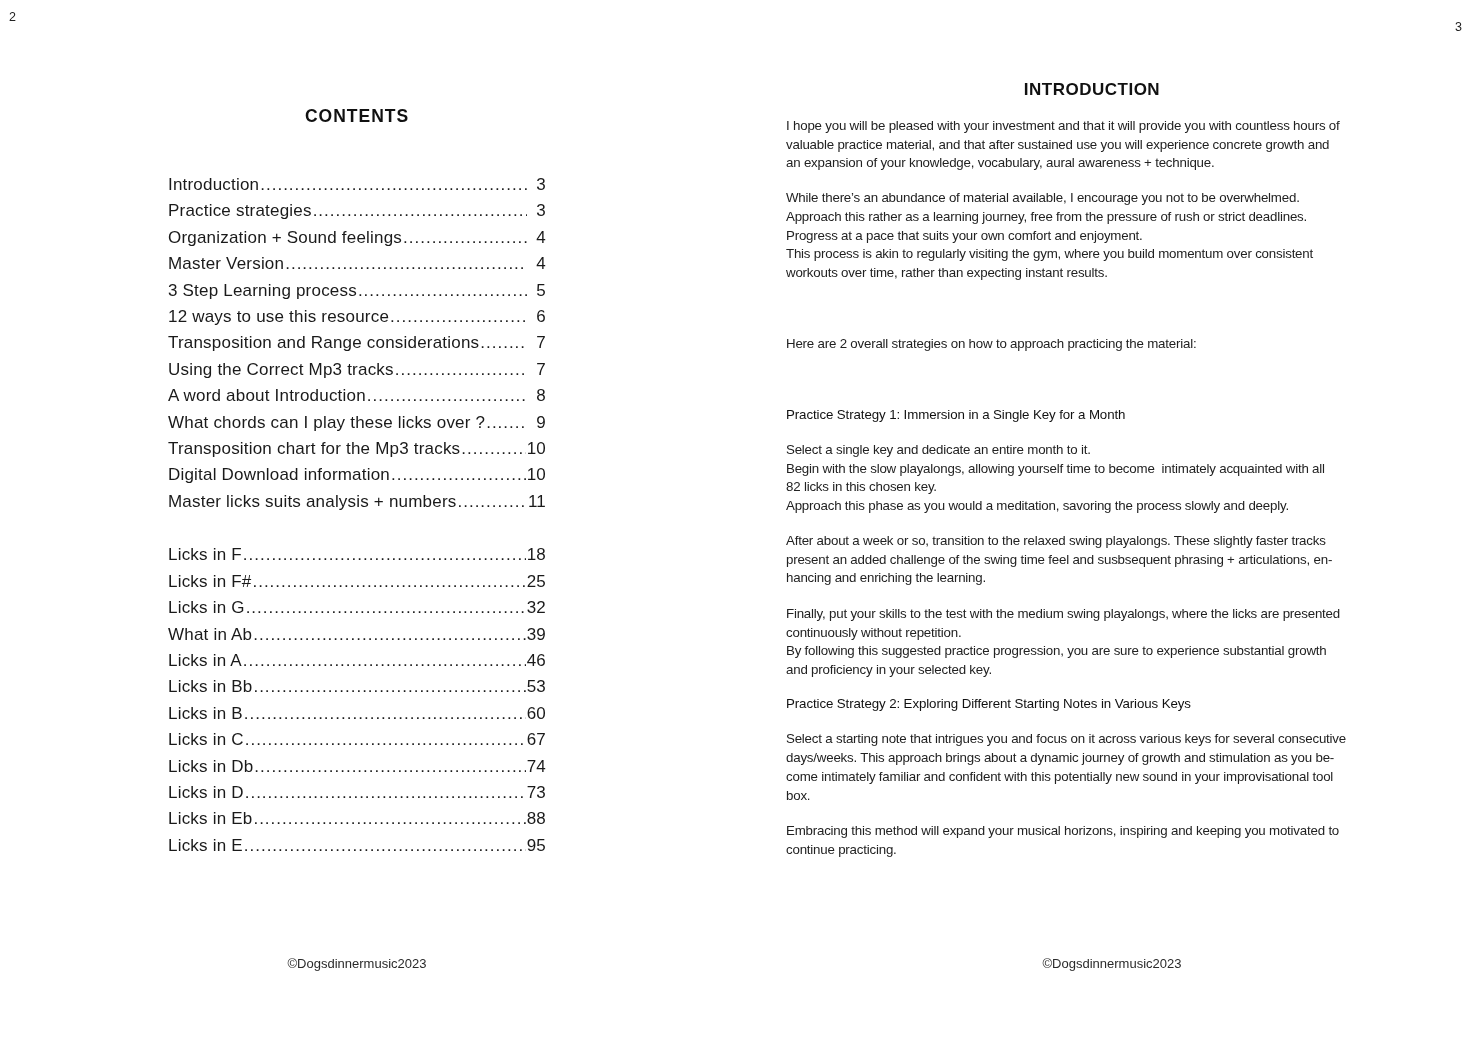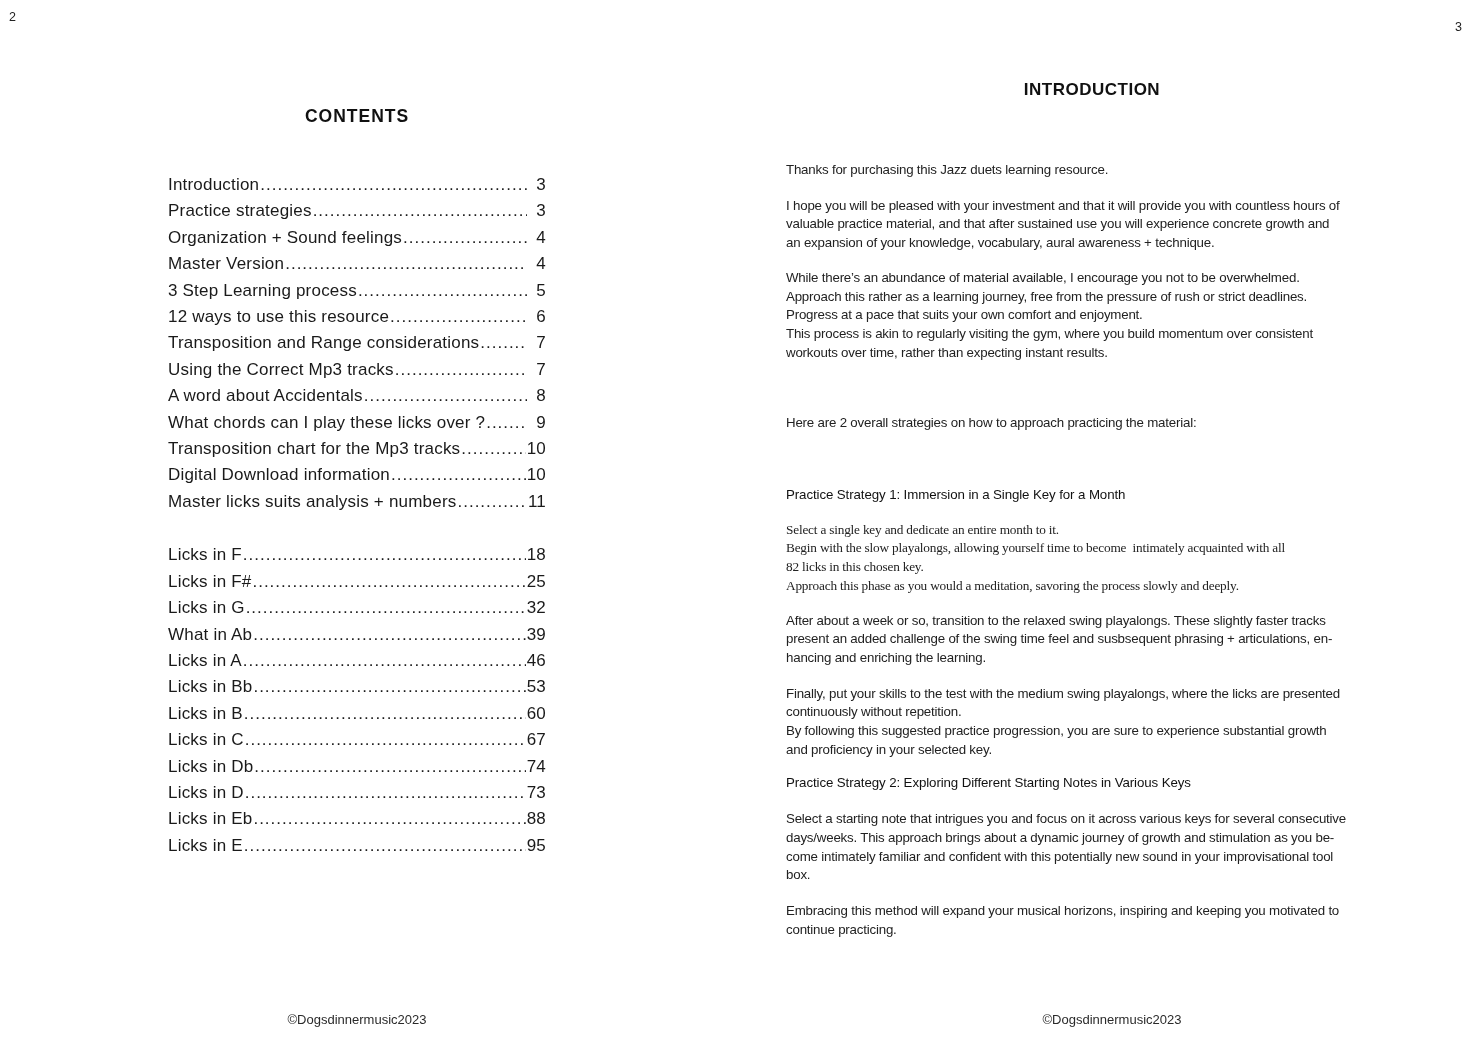--- a/index.html
+++ b/index.html
@@ -51,21 +51,21 @@
     flex: 1 1 auto;
     overflow: hidden;
     white-space: nowrap;
     letter-spacing: 1px;
     margin: 0 1px;
   }
   .toc-page { flex: 0 0 auto; text-align: right; min-width: 18px; white-space: nowrap; }
 
   .footer {
     position: absolute;
-    top: 1012px;
+    top: 956px;
     font-size: 13px;
     color: #2a2a2a;
     text-align: center;
   }
   .footer-left { left: 168px; width: 378px; }
   .footer-right { left: 786px; width: 652px; }
 
   
   .page-right {
     position: absolute;
@@ -94,21 +94,21 @@
   .page-right p.strategy-heading {
     font-weight: normal;
     color: #111;
     letter-spacing: -0.1px;
   }
   .mt-p1 { margin-top: 61px !important; }
   .mt-p2 { margin-top: 17px !important; }
   .mt-p3 { margin-top: 16px !important; }
   .mt-p4 { margin-top: 52px !important; }
   .mt-h1 { margin-top: 53px !important; }
-  .mt-p5 { margin-top: 16px !important; font-family: Liberation Serif, serif; }
+  .mt-p5 { margin-top: 16px !important; }
   .mt-p6 { margin-top: 16px !important; }
   .mt-p7 { margin-top: 17px !important; }
   .mt-h2 { margin-top: 15px !important; }
   .mt-p8 { margin-top: 17px !important; }
   .mt-p9 { margin-top: 17px !important; }
 </style>
 </head>
 <body>
 
 <div class="canvas">
@@ -154,21 +154,21 @@
         <span class="toc-label">Transposition and Range considerations</span>
           <span class="toc-dots">......................................................................................................................................................</span>
           <span class="toc-page">7</span>
       </div>
       <div class="toc-row">
         <span class="toc-label">Using the Correct Mp3 tracks</span>
           <span class="toc-dots">......................................................................................................................................................</span>
           <span class="toc-page">7</span>
       </div>
       <div class="toc-row">
-        <span class="toc-label">A word about Accidentals</span>
+        <span class="toc-label">A word about Introduction</span>
           <span class="toc-dots">......................................................................................................................................................</span>
           <span class="toc-page">8</span>
       </div>
       <div class="toc-row">
         <span class="toc-label">What chords can I play these licks over ?</span>
           <span class="toc-dots">......................................................................................................................................................</span>
           <span class="toc-page">9</span>
       </div>
       <div class="toc-row">
         <span class="toc-label">Transposition chart for the Mp3 tracks</span>
@@ -246,21 +246,20 @@
       <div class="toc-row">
         <span class="toc-label">Licks in E</span>
           <span class="toc-dots">......................................................................................................................................................</span>
           <span class="toc-page">95</span>
       </div>
     </div>
   </section>
 
   <section class="page-right">
     <h1 class="intro-title">INTRODUCTION</h1>
-    <p class="mt-p1">Thanks for purchasing this Jazz duets learning resource.</p>
     <p class="mt-p2">I hope you will be pleased with your investment and that it will provide you with countless hours of
 valuable practice material, and that after sustained use you will experience concrete growth and
 an expansion of your knowledge, vocabulary, aural awareness + technique.</p>
     <p class="mt-p3">While there’s an abundance of material available, I encourage you not to be overwhelmed.
 Approach this rather as a learning journey, free from the pressure of rush or strict deadlines.
 Progress at a pace that suits your own comfort and enjoyment.
 This process is akin to regularly visiting the gym, where you build momentum over consistent
 workouts over time, rather than expecting instant results.</p>
     <p class="mt-p4">Here are 2 overall strategies on how to approach practicing the material:</p>
     <p class="strategy-heading mt-h1">Practice Strategy 1: Immersion in a Single Key for a Month</p>

